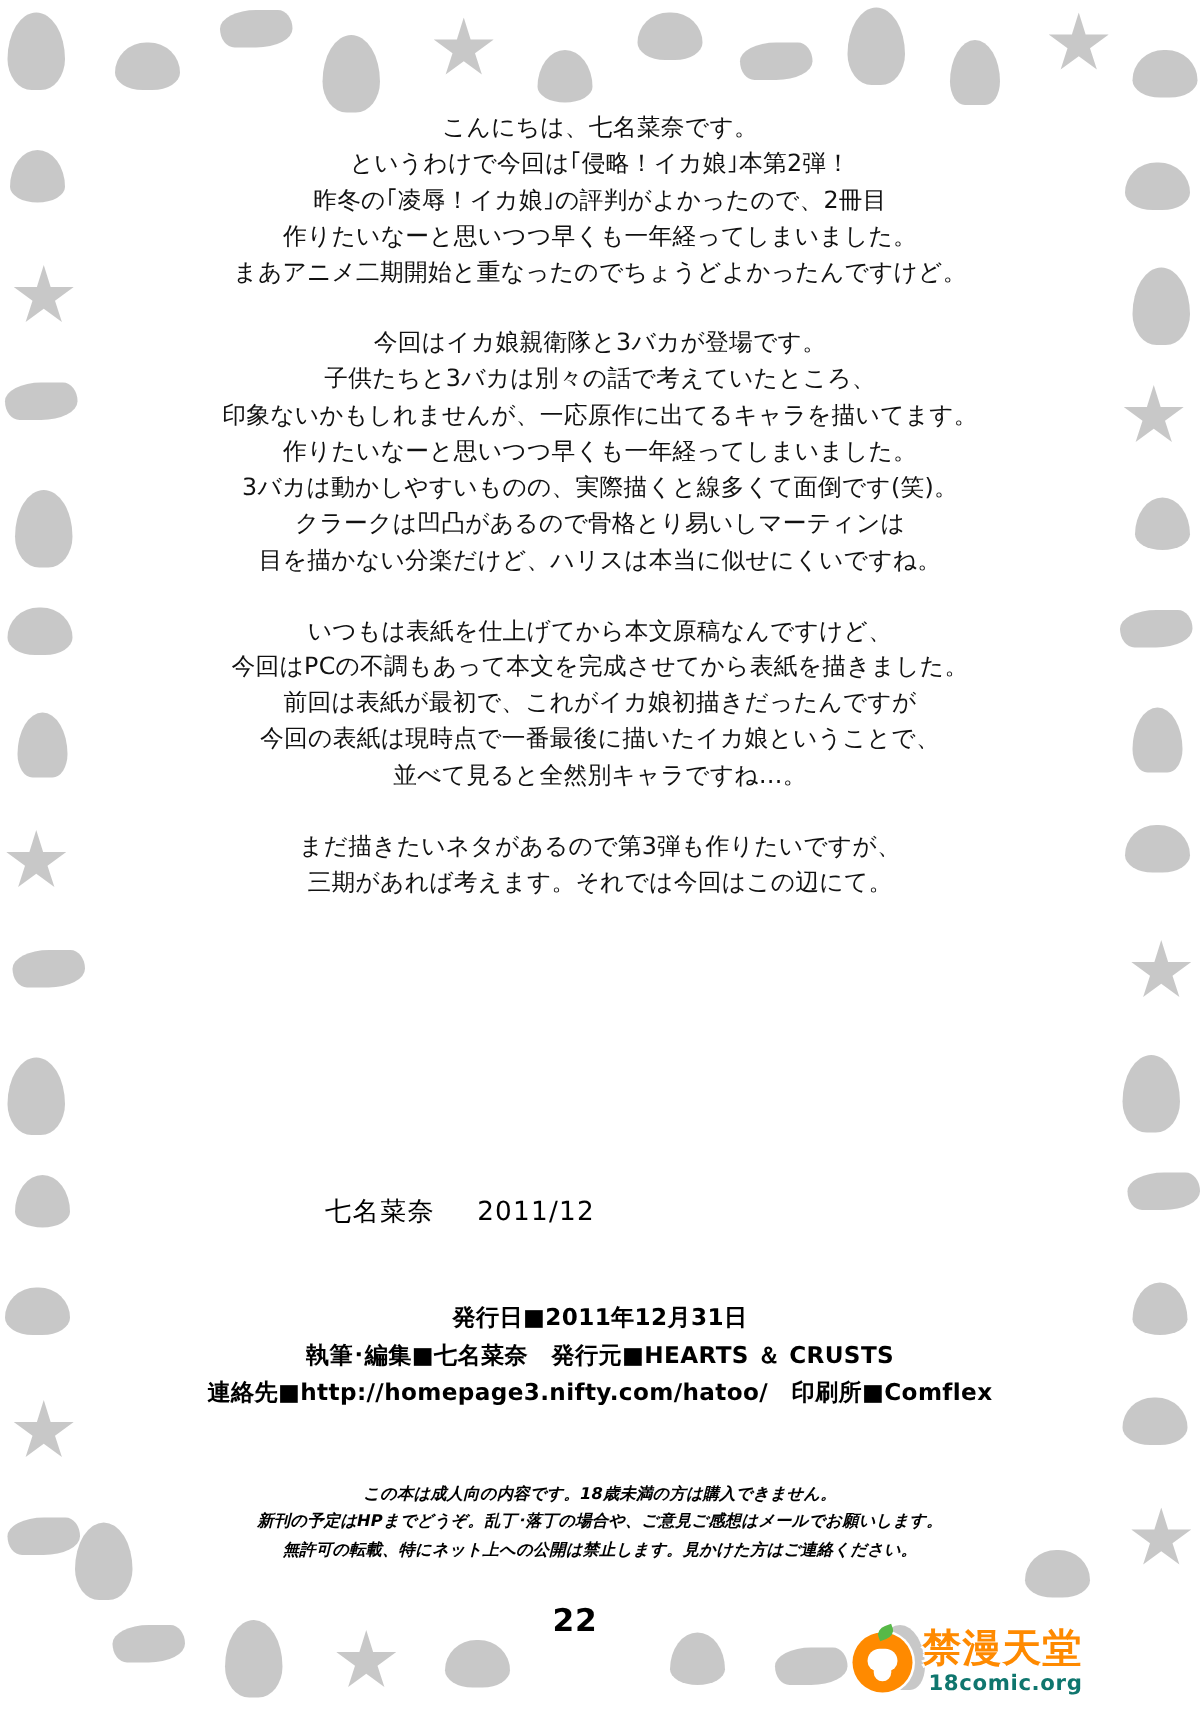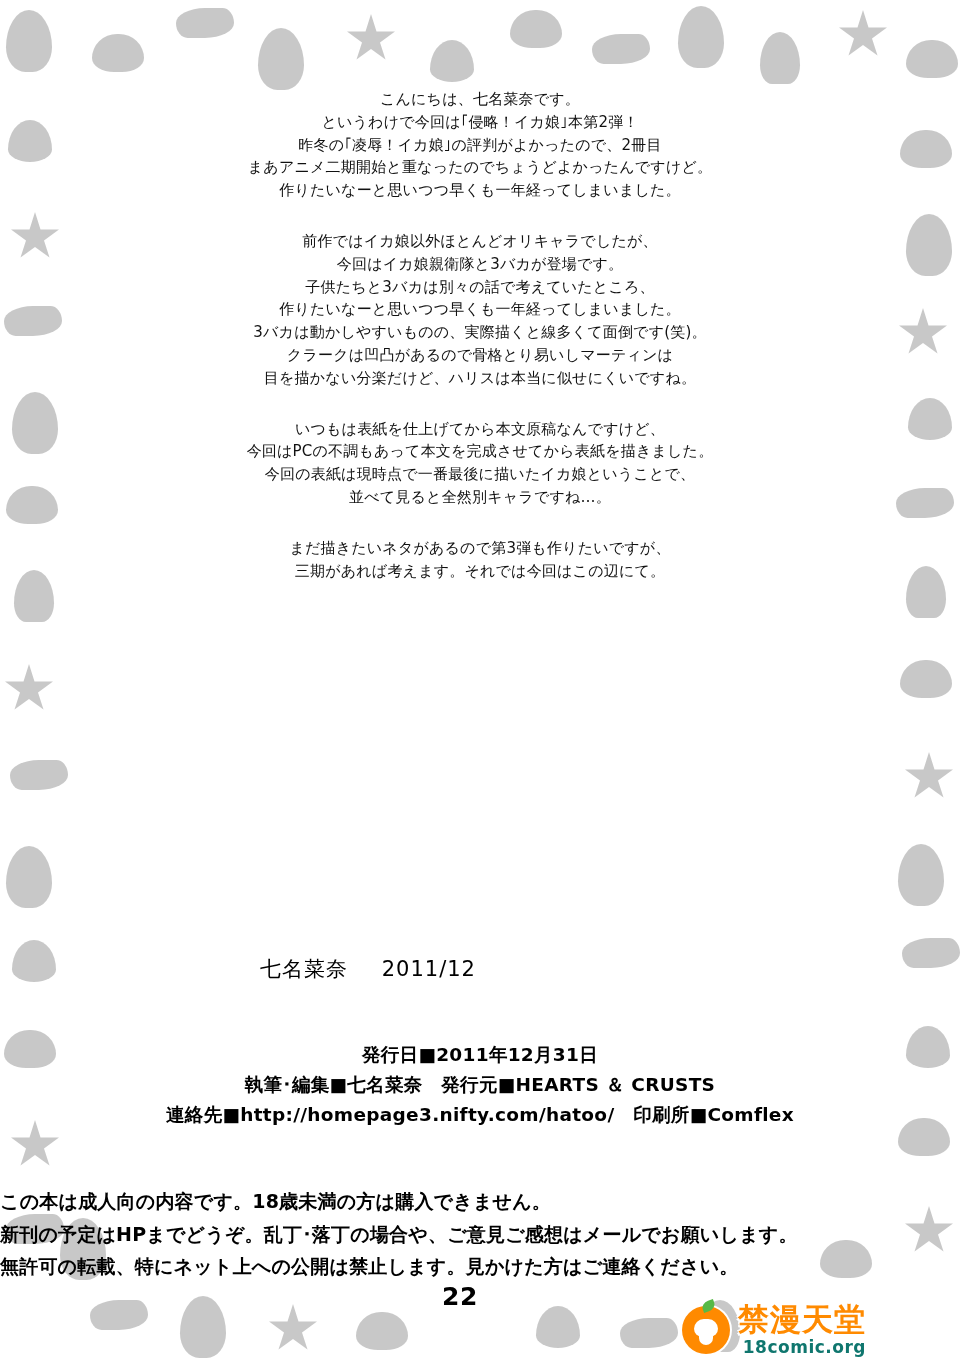--- a/index.html
+++ b/index.html
@@ -61,21 +61,21 @@
     width: 100%;
     height: 100%;
   }
 
   .afterword {
     position: absolute;
     left: 0;
     right: 0;
     top: 88px;
     text-align: center;
-    font-size: 15px;
+    font-size: 19px;
     line-height: 1.52;
     letter-spacing: 0.2px;
     color: #111;
   }
   .afterword .para {
     margin-bottom: 28px;
   }
   .afterword .para:last-child { margin-bottom: 0; }
   .afterword .line { white-space: nowrap; }
 
@@ -105,25 +105,26 @@
     line-height: 1.62;
     letter-spacing: 0.3px;
   }
   .colophon .c-line { white-space: nowrap; text-align: center; }
 
   .notice {
     position: absolute;
     left: 0;
     right: 0;
     top: 1185px;
-    text-align: left;
-    font-size: 19px;
+    text-align: center;
+    font-size: 13px;
     font-weight: bold;
     line-height: 1.72;
     letter-spacing: 0.2px;
+    font-style: italic;
   }
   .notice .n-line { white-space: nowrap; }
 
   .page-number {
     position: absolute;
     left: 0;
     right: 0;
     top: 1282px;
     text-align: center;
     font-size: 25px;
@@ -260,37 +261,38 @@
 </div>
 
 <div class="page">
 
   <div class="afterword">
 
     <div class="para">
       <div class="line">こんにちは、七名菜奈です。</div>
       <div class="line">というわけで今回は｢侵略！イカ娘｣本第2弾！</div>
       <div class="line">昨冬の｢凌辱！イカ娘｣の評判がよかったので、2冊目</div>
+      <div class="line">作りたいなーと思いつつ早くも一年経ってしまいました。</div>
       <div class="line">まあアニメ二期開始と重なったのでちょうどよかったんですけど。</div>
-      <div class="line">作りたいなーと思いつつ早くも一年経ってしまいました。</div>
     </div>
 
     <div class="para">
-      <div class="line">前作ではイカ娘以外ほとんどオリキャラでしたが、</div>
       <div class="line">今回はイカ娘親衛隊と3バカが登場です。</div>
       <div class="line">子供たちと3バカは別々の話で考えていたところ、</div>
+      <div class="line">印象ないかもしれませんが、一応原作に出てるキャラを描いてます。</div>
       <div class="line">作りたいなーと思いつつ早くも一年経ってしまいました。</div>
       <div class="line">3バカは動かしやすいものの、実際描くと線多くて面倒です(笑)。</div>
       <div class="line">クラークは凹凸があるので骨格とり易いしマーティンは</div>
       <div class="line">目を描かない分楽だけど、ハリスは本当に似せにくいですね。</div>
     </div>
 
     <div class="para">
       <div class="line">いつもは表紙を仕上げてから本文原稿なんですけど、</div>
       <div class="line">今回はPCの不調もあって本文を完成させてから表紙を描きました。</div>
+      <div class="line">前回は表紙が最初で、これがイカ娘初描きだったんですが</div>
       <div class="line">今回の表紙は現時点で一番最後に描いたイカ娘ということで、</div>
       <div class="line">並べて見ると全然別キャラですね…。</div>
     </div>
 
     <div class="para">
       <div class="line">まだ描きたいネタがあるので第3弾も作りたいですが、</div>
       <div class="line">三期があれば考えます。それでは今回はこの辺にて。</div>
     </div>
 
   </div>

